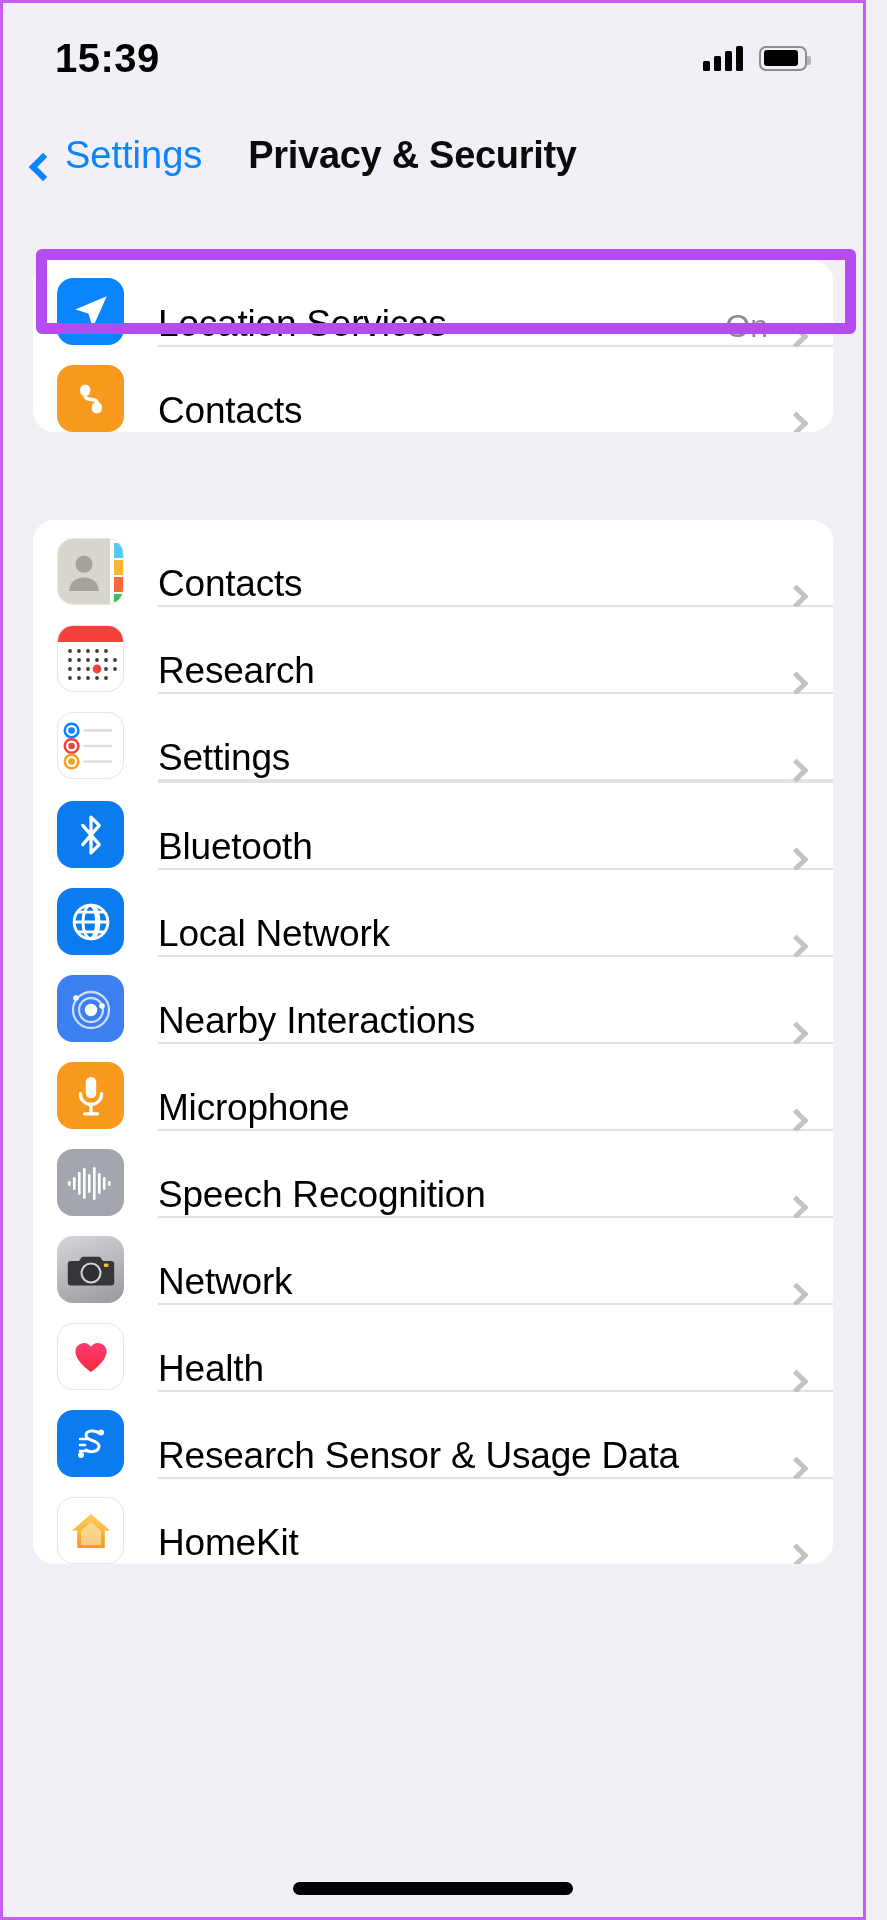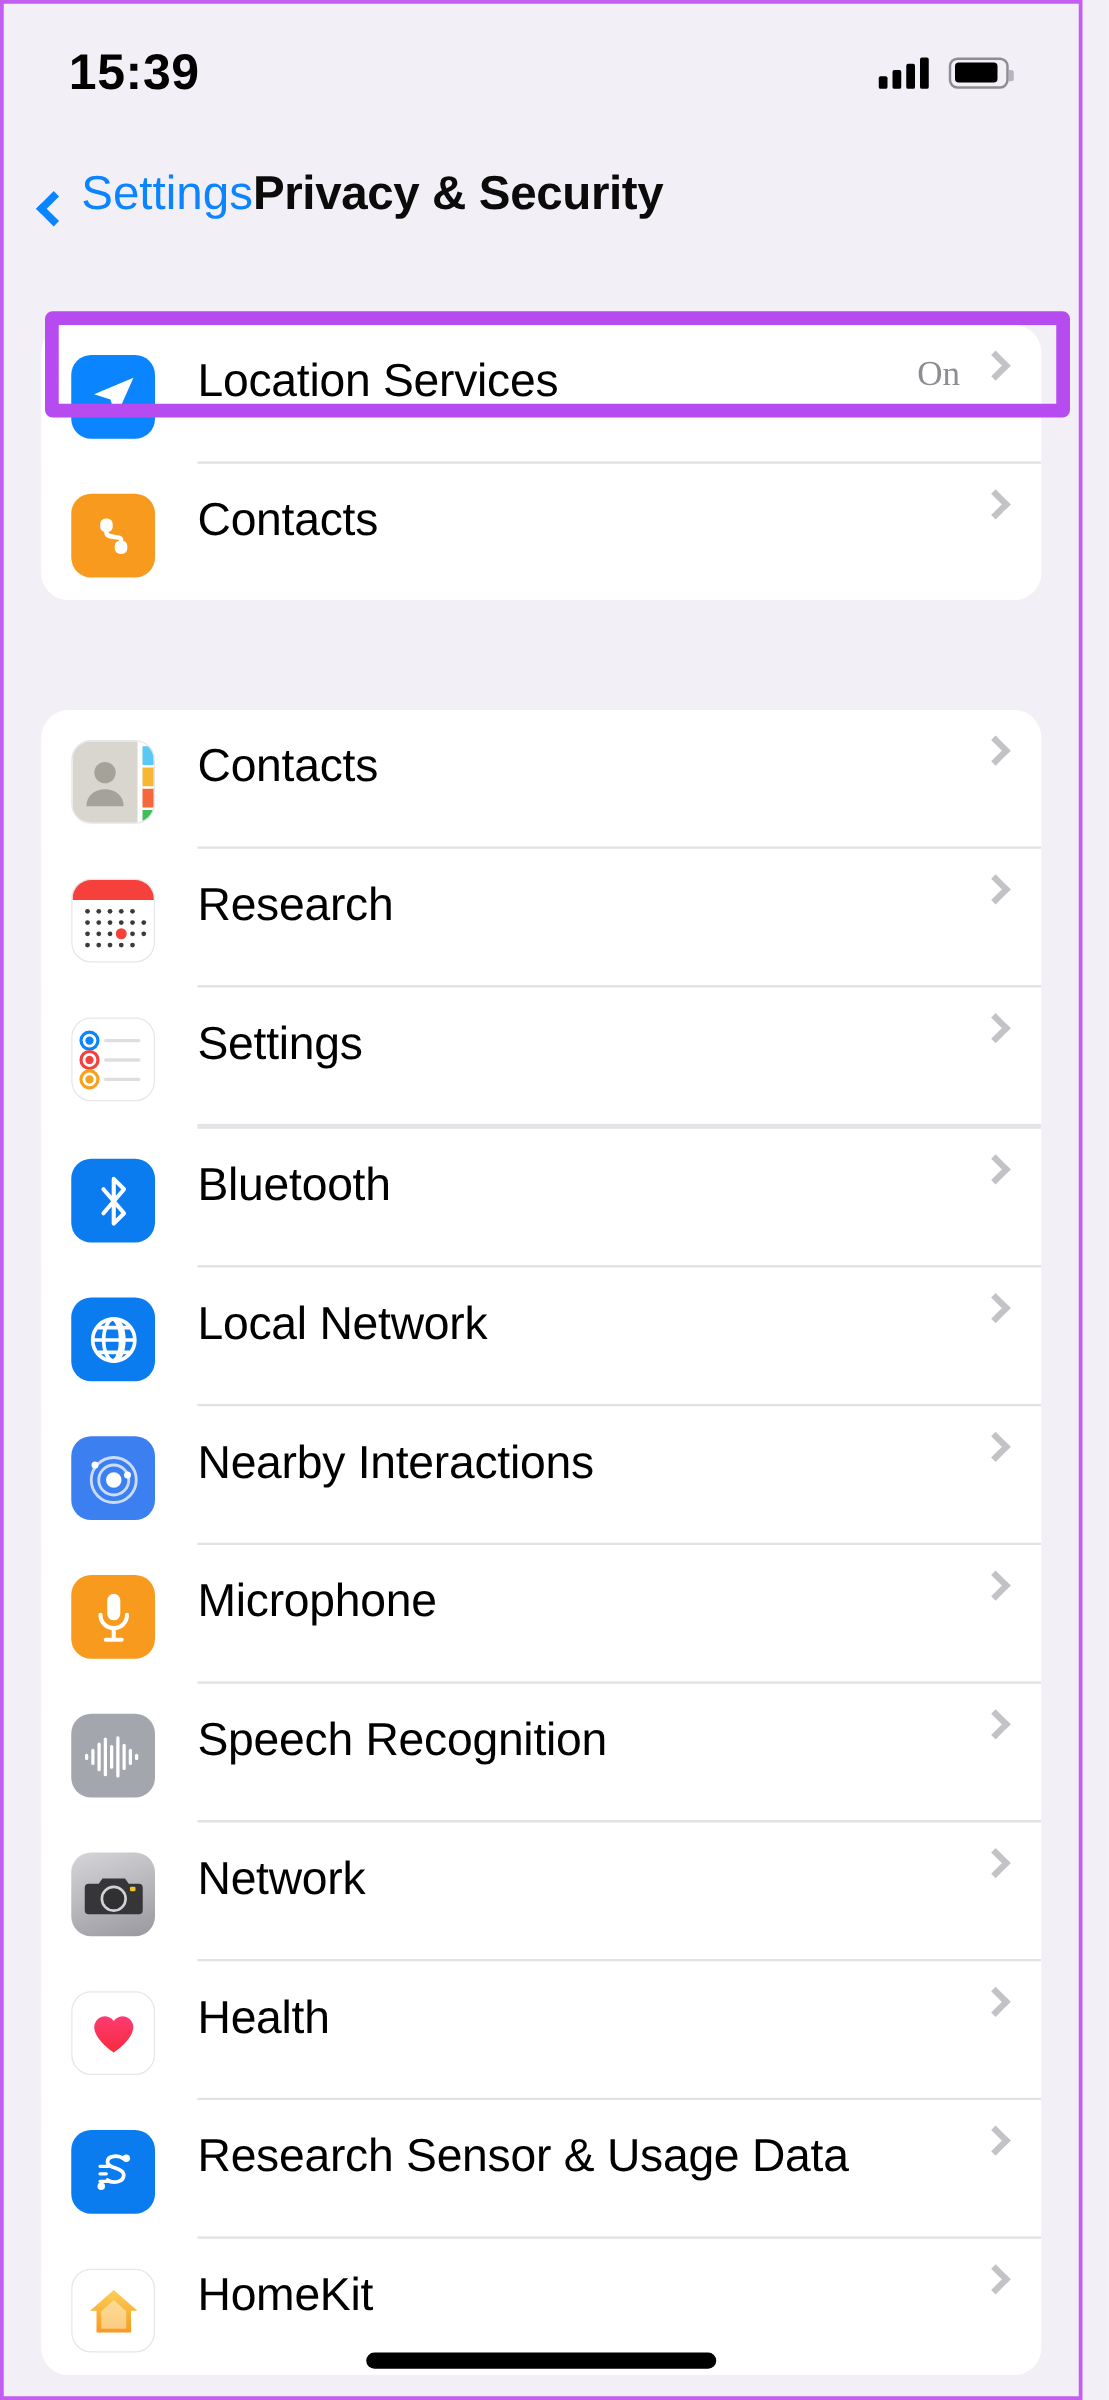--- a/index.html
+++ b/index.html
@@ -51,43 +51,43 @@
     display:flex; align-items:flex-end; gap:10px;
     color:#0a84ff; font-size:38px; cursor:pointer;
   }
   #back .chev {
     width:20px; height:20px;
     border-left:6px solid #0a84ff; border-bottom:6px solid #0a84ff;
     transform:rotate(45deg); margin-right:2px;
   }
   #navtitle {
     font-size:38px; font-weight:700; color:#0b0b0b;
-    letter-spacing:-.3px;
+    margin-left:46px; letter-spacing:-.3px;
   }
 
   
   .group {
     background:#fff; border-radius:22px;
     margin:0 30px; overflow:hidden;
   }
   #group-top { margin-top:62px; }
   #group-main { margin-top:88px; }
 
   .row {
-    display:flex; align-items:flex-start;
+    display:flex; align-items:flex-end;
     height:85px; padding-left:24px; position:relative;
-    cursor:pointer; background:#fff;margin-top:24px;
+    cursor:pointer; background:#fff;
   }
   .row .icon { width:67px; height:67px; flex:0 0 67px; position:relative; }
   .row .label {
     flex:1; margin-left:34px;
     font-size:37px; color:#000; letter-spacing:-.2px;
     white-space:nowrap;
   }
-  .row .value { font-size:28px; color:#8c8c91; margin-right:20px;font-family:Liberation Serif, serif; }
+  .row .value { font-size:32px; color:#8c8c91; margin-right:20px; }
   .row .disc {
     width:17px; height:17px; margin-right:28px; flex:0 0 auto;
     border-right:5px solid #c3c3c7; border-top:5px solid #c3c3c7;
     transform:rotate(45deg);
   }
   .sep {
     height:2px; background:#e2e2e6;
     margin-left:125px;
   }
 

